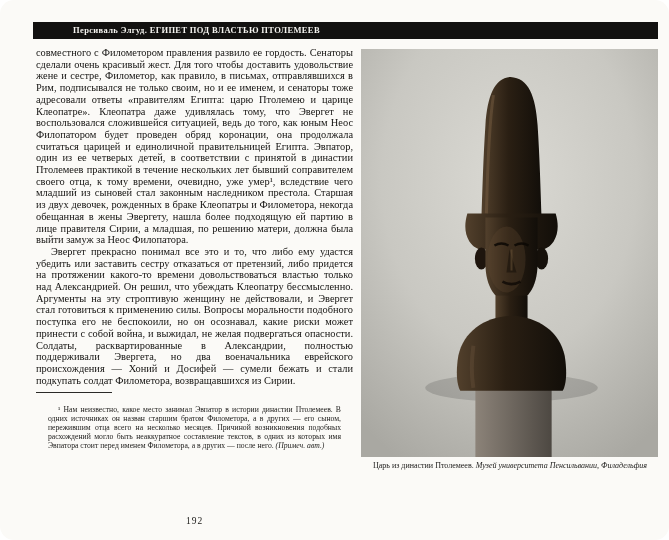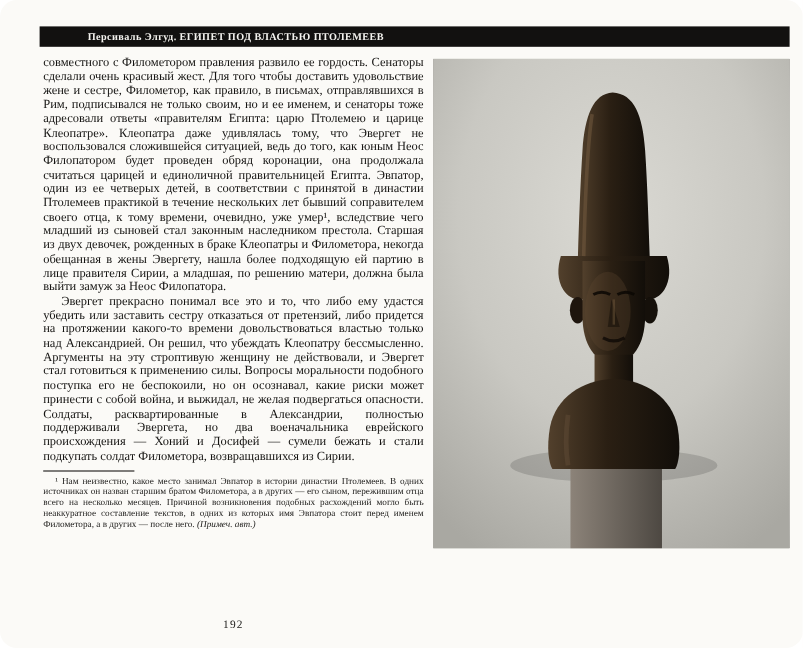--- a/index.html
+++ b/index.html
@@ -44,21 +44,21 @@
     line-height:11.7px;
     text-align:justify;
   }
   .body-text.indent{ text-indent:15px; }
   .footnote-rule{
     width:76px;height:0;
     border-top:1px solid #2b2a28;
     margin:6px 0 3px 0;
   }
   .footnote{
-    margin:0;
+    margin:12px;
     font-size:7.7px;
     line-height:9.0px;
     text-align:justify;
     text-indent:10px;
     color:#1b1a18;
   }
   .italic{ font-style:italic; }
   .page-number{
     position:absolute;left:36px;top:516px;
     width:317px;
@@ -151,15 +151,16 @@
         <path d="M141,232 q9,5 18,0" stroke="#0b0704" stroke-width="2.6" fill="none" opacity="0.75"></path>
 
         <rect x="134" y="246" width="32" height="32" fill="url(#stone)"></rect>
 
         <path d="M150,266 C123,267 102,282 97,306 C94,324 96,336 99,341 L201,341 C204,336 206,324 203,306 C198,282 177,267 150,266 Z" fill="url(#stone)"></path>
 
         <path d="M132,46 C128,72 126,122 125,164" stroke="#7c6144" stroke-width="3" fill="none" opacity="0.45"></path>
         <path d="M112,296 C110,311 110,326 112,338" stroke="#6d5540" stroke-width="4" fill="none" opacity="0.35"></path>
       </svg>
     </div>
+    <div class="caption"><span>Царь из династии Птолемеев. </span><span class="italic">Музей университета Пенсильвании, Филадельфия</span></div>
   </div>
 
 </div>
 
 </body></html>

